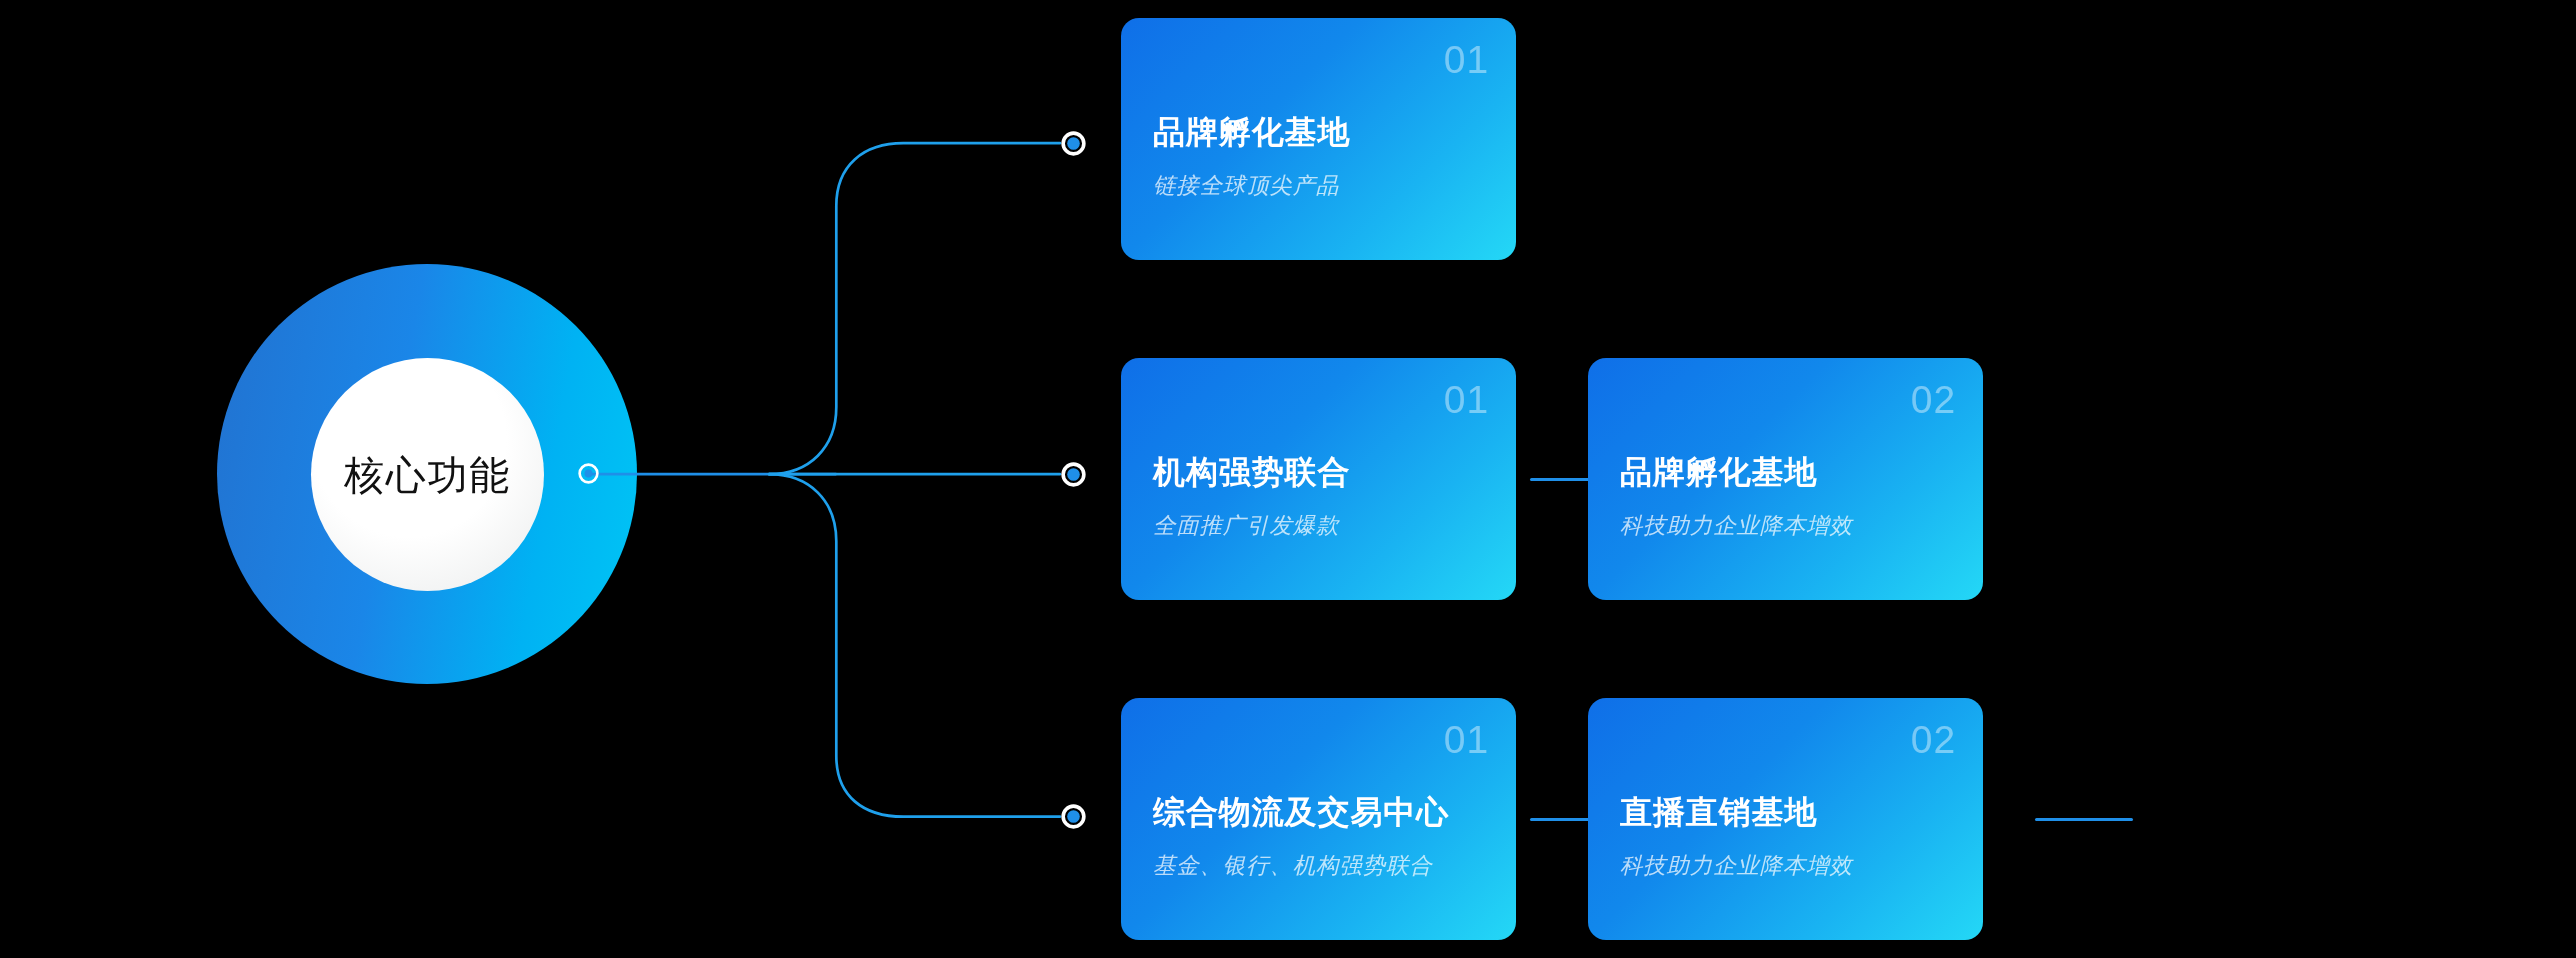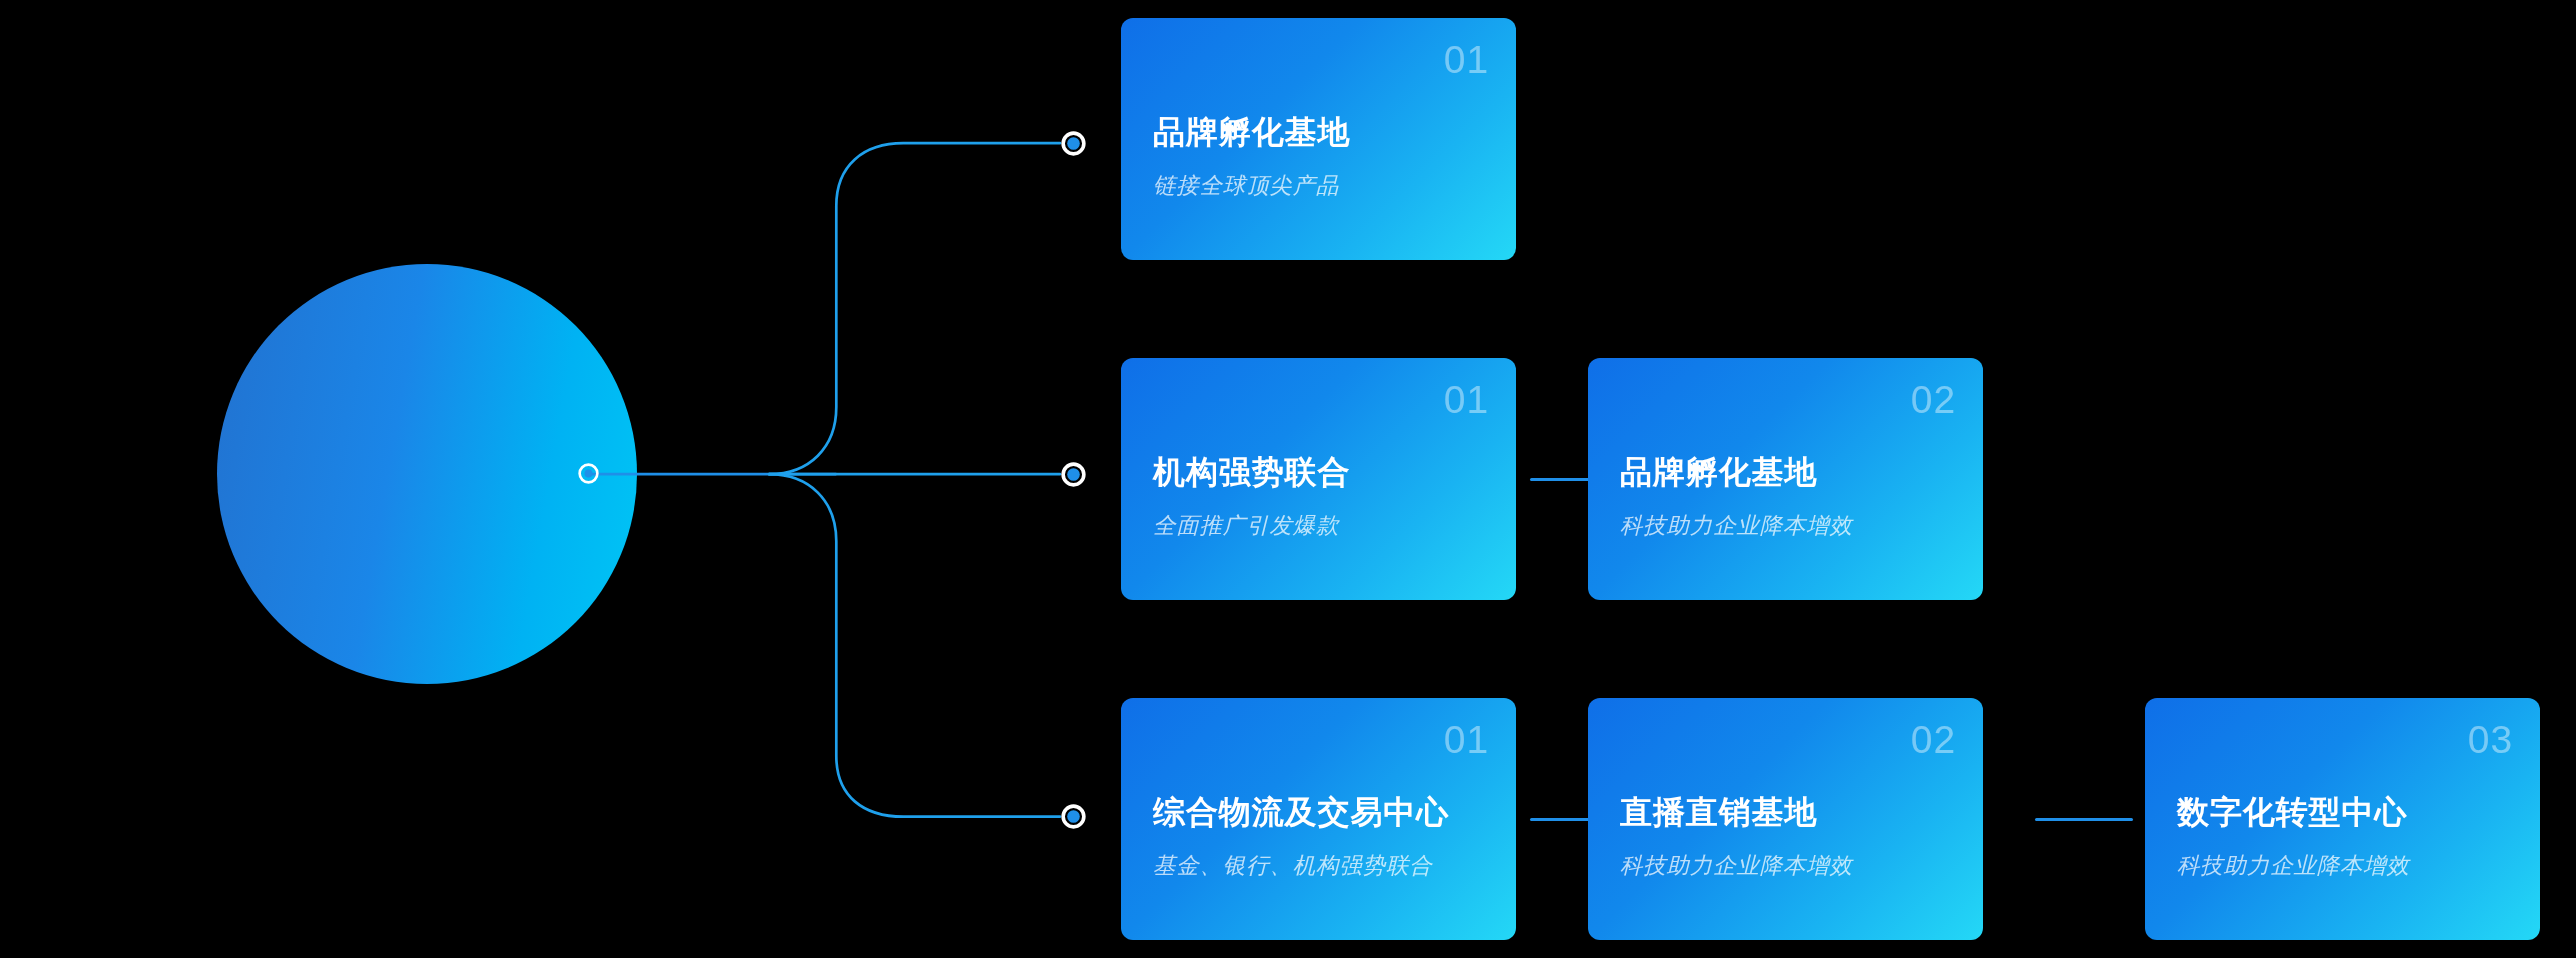--- a/index.html
+++ b/index.html
@@ -13,21 +13,21 @@
     background:linear-gradient(100deg,#2272d0 0%,#1a86e8 42%,#00b2f3 75%,#00c6f5 100%);}
   #hub-inner{position:absolute;left:94px;top:94px;width:233px;height:233px;border-radius:50%;
     background:radial-gradient(circle at 42% 35%,#ffffff 0%,#ffffff 48%,#f3f4f4 76%,#e6e8e8 100%);
     display:flex;align-items:center;justify-content:center;}
   #hub-label{font-size:40px;color:#111;letter-spacing:1.8px;line-height:1;white-space:nowrap;}
 
   
   #wires{position:absolute;left:0;top:0;width:2576px;height:959px;}
 
   
-  .card{position:absolute;width:395px;height:242px;border-radius:12px;
+  .card{position:absolute;width:395px;height:242px;border-radius:18px;
     background:linear-gradient(135deg,#0f6fe8 0%,#1188ec 38%,#19b3f2 72%,#24d8f6 100%);
     box-sizing:border-box;}
   .card-num{position:absolute;right:27px;top:21.5px;font-size:39px;line-height:1;
     color:rgba(255,255,255,.42);letter-spacing:0.9px;}
   .card-title{position:absolute;left:32px;top:98px;font-size:32px;font-weight:bold;
     color:#ffffff;letter-spacing:0.9px;line-height:1;white-space:nowrap;}
   .card-sub{position:absolute;left:32px;top:157px;font-size:22.4px;
     color:rgba(255,255,255,.72);letter-spacing:0.9px;line-height:1;white-space:nowrap;font-style:italic;}
 
   
@@ -37,20 +37,23 @@
   
   .link-bar{position:absolute;height:2.7px;background:#1f8fe8;border-radius:1.8px;}
 </style>
 </head>
 <body>
 
 <div id="stage">
 
   <div id="hub">
     <div id="hub-outer"></div>
+    <div id="hub-inner">
+      <span id="hub-label">核心功能</span>
+    </div>
   </div>
 
   <svg id="wires" viewBox="0 0 2880 1072" width="2576" height="959" fill="none">
 
     <path d="M 660 530 L 935 530" stroke="#1f8fe8" stroke-width="3"></path>
 
     <path d="M 860 530 C 905 530 935 500 935 455 L 935 230 C 935 185 965 160 1010 160 L 1185 160" stroke="#1fa0ec" stroke-width="3" stroke-linecap="round"></path>
 
     <path d="M 860 530 L 1185 530" stroke="#1fa0ec" stroke-width="3" stroke-linecap="round"></path>
 
@@ -101,20 +104,15 @@
   <div class="card r3 c1">
     <span class="card-num">01</span>
     <span class="card-title">综合物流及交易中心</span>
     <span class="card-sub">基金、银行、机构强势联合</span>
   </div>
   <div class="card r3 c2">
     <span class="card-num">02</span>
     <span class="card-title">直播直销基地</span>
     <span class="card-sub">科技助力企业降本增效</span>
   </div>
-  <div class="card r3 c3">
-    <span class="card-num">03</span>
-    <span class="card-title">数字化转型中心</span>
-    <span class="card-sub">科技助力企业降本增效</span>
-  </div>
 
 </div>
 
 
 </body></html>

